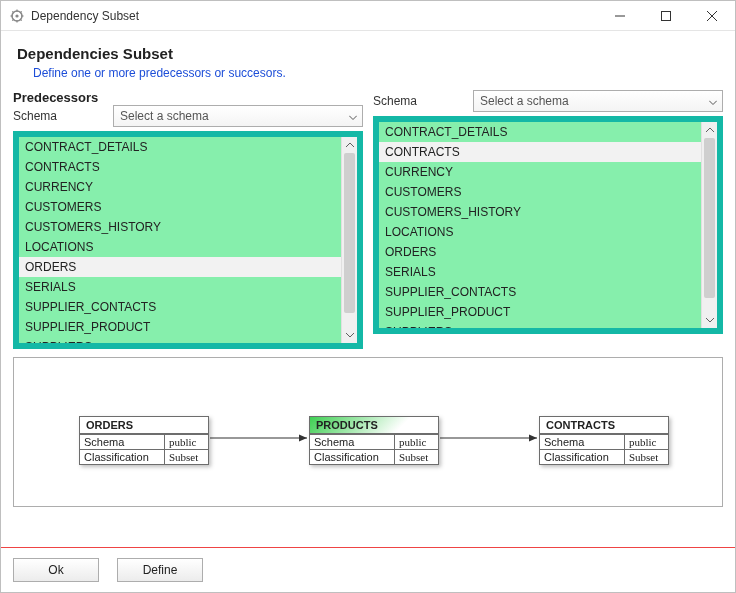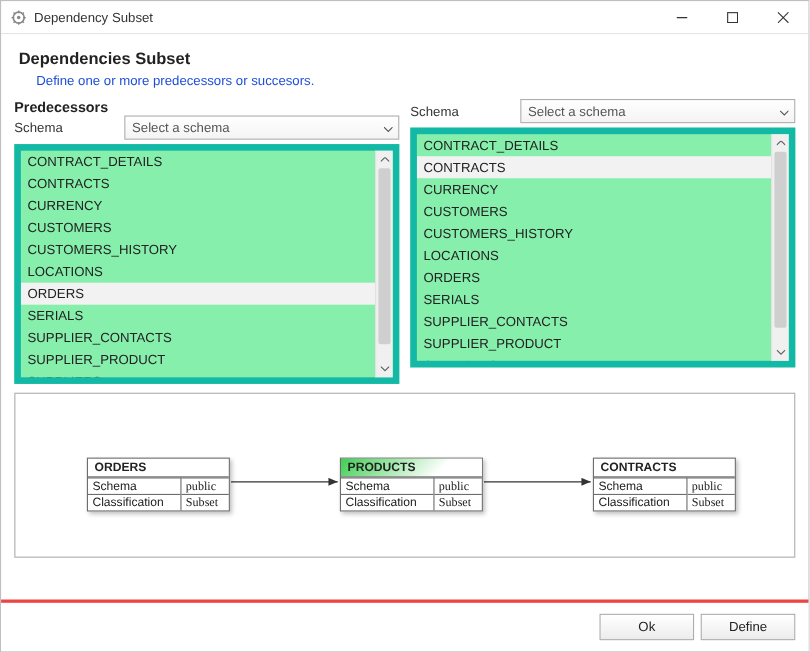--- a/index.html
+++ b/index.html
@@ -31,21 +31,21 @@
   .sb-track { flex: 1; position: relative; }
   .sb-thumb { position: absolute; left: 2px; right: 2px; top: 0; height: 160px; background: #cfcfcf; border-radius: 2px; }
   .diagram-panel { margin-top: 8px; border: 1px solid #adadad; height: 150px; position: relative; background: #fff; }
   .node { position: absolute; width: 130px; border: 1px solid #6d6d6d; background: #fff; box-shadow: 2px 2px 4px rgba(0,0,0,0.25); font-size: 11px; }
   .node .node-title { font-weight: 700; padding: 2px 6px; border-bottom: 1px solid #6d6d6d; }
   .node.active .node-title { background: linear-gradient(135deg, #3fcf53 0%, #ffffff 70%); }
   .node table { width: 100%; border-collapse: collapse; }
   .node td { border-right: 1px solid #6d6d6d; border-top: 1px solid #6d6d6d; padding: 1px 4px; }
   .node td:last-child { border-right: none; font-family: Liberation Serif, serif; }
   svg.diagram-svg { position: absolute; left: 0; top: 0; width: 100%; height: 100%; pointer-events: none; }
-  .button-bar { display: flex; justify-content: flex-end; gap: 6px; padding: 10px 12px; border-top: 3px solid #ef4444; background: #fff; }
+  .button-bar { display: flex; justify-content: flex-start; gap: 18px; padding: 10px 12px; border-top: 1px solid #ef4444; background: #fff; }
   .btn { min-width: 86px; height: 24px; border: 1px solid #adadad; background: linear-gradient(#fff,#ececec); font-size: 12px; display: flex; align-items: center; justify-content: center; cursor: default; }
 </style>
 </head>
 <body>
 
 <div class="window">
 
   <div class="titlebar">
     <span class="app-icon">
       <svg width="14" height="14" viewBox="0 0 14 14">

